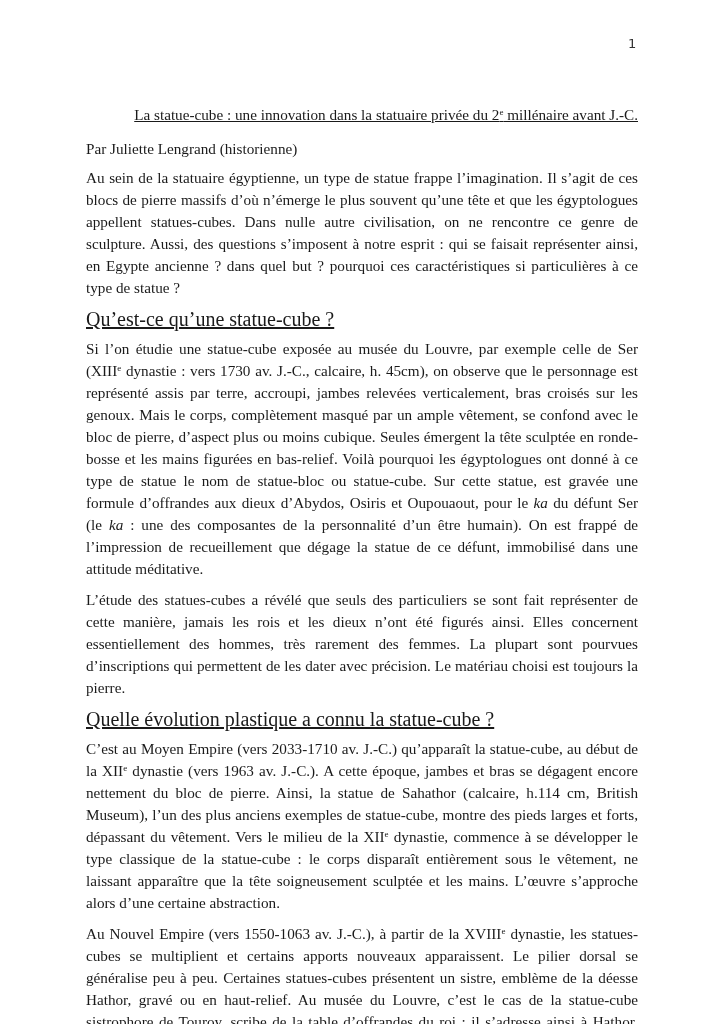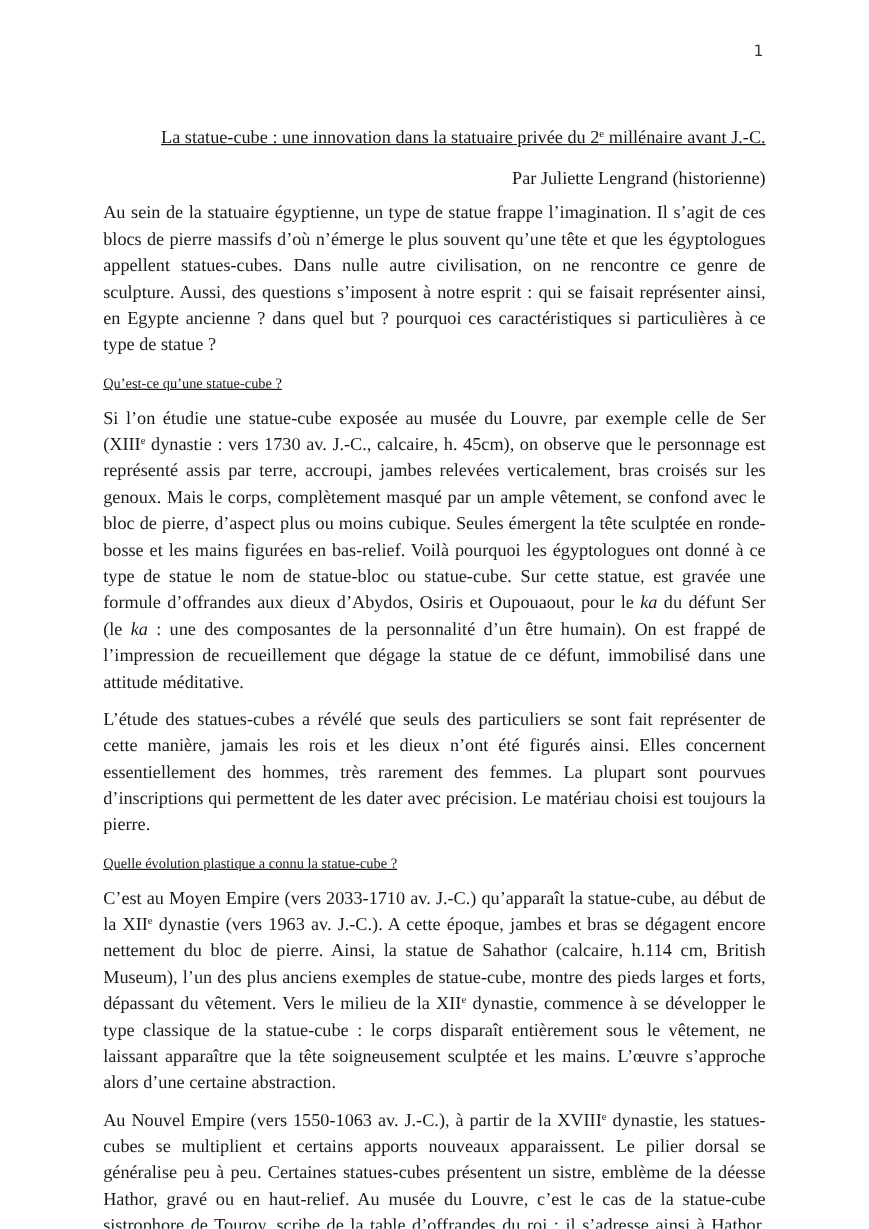--- a/index.html
+++ b/index.html
@@ -33,31 +33,30 @@
     }
     .title {
       text-align: right;
       text-decoration: underline;
       margin: 0 0 8px 0;
       font-weight: normal;
       font-size: 15.2px;
     }
     .author {
       margin: 12px 0 7px 0;
-      text-align: right;
     }
     .para {
       margin: 0 0 9px 0;
       text-align: justify;
     }
     .heading {
       margin: 0 0 8px 0;
       text-decoration: underline;
       font-weight: normal;
-      font-size: 12px;
+      font-size: 20px;
     }
     sup {
       font-size: 9px;
       line-height: 0;
       vertical-align: 5px;
     }
     em { }
   </style>
 </head>
 <body>

